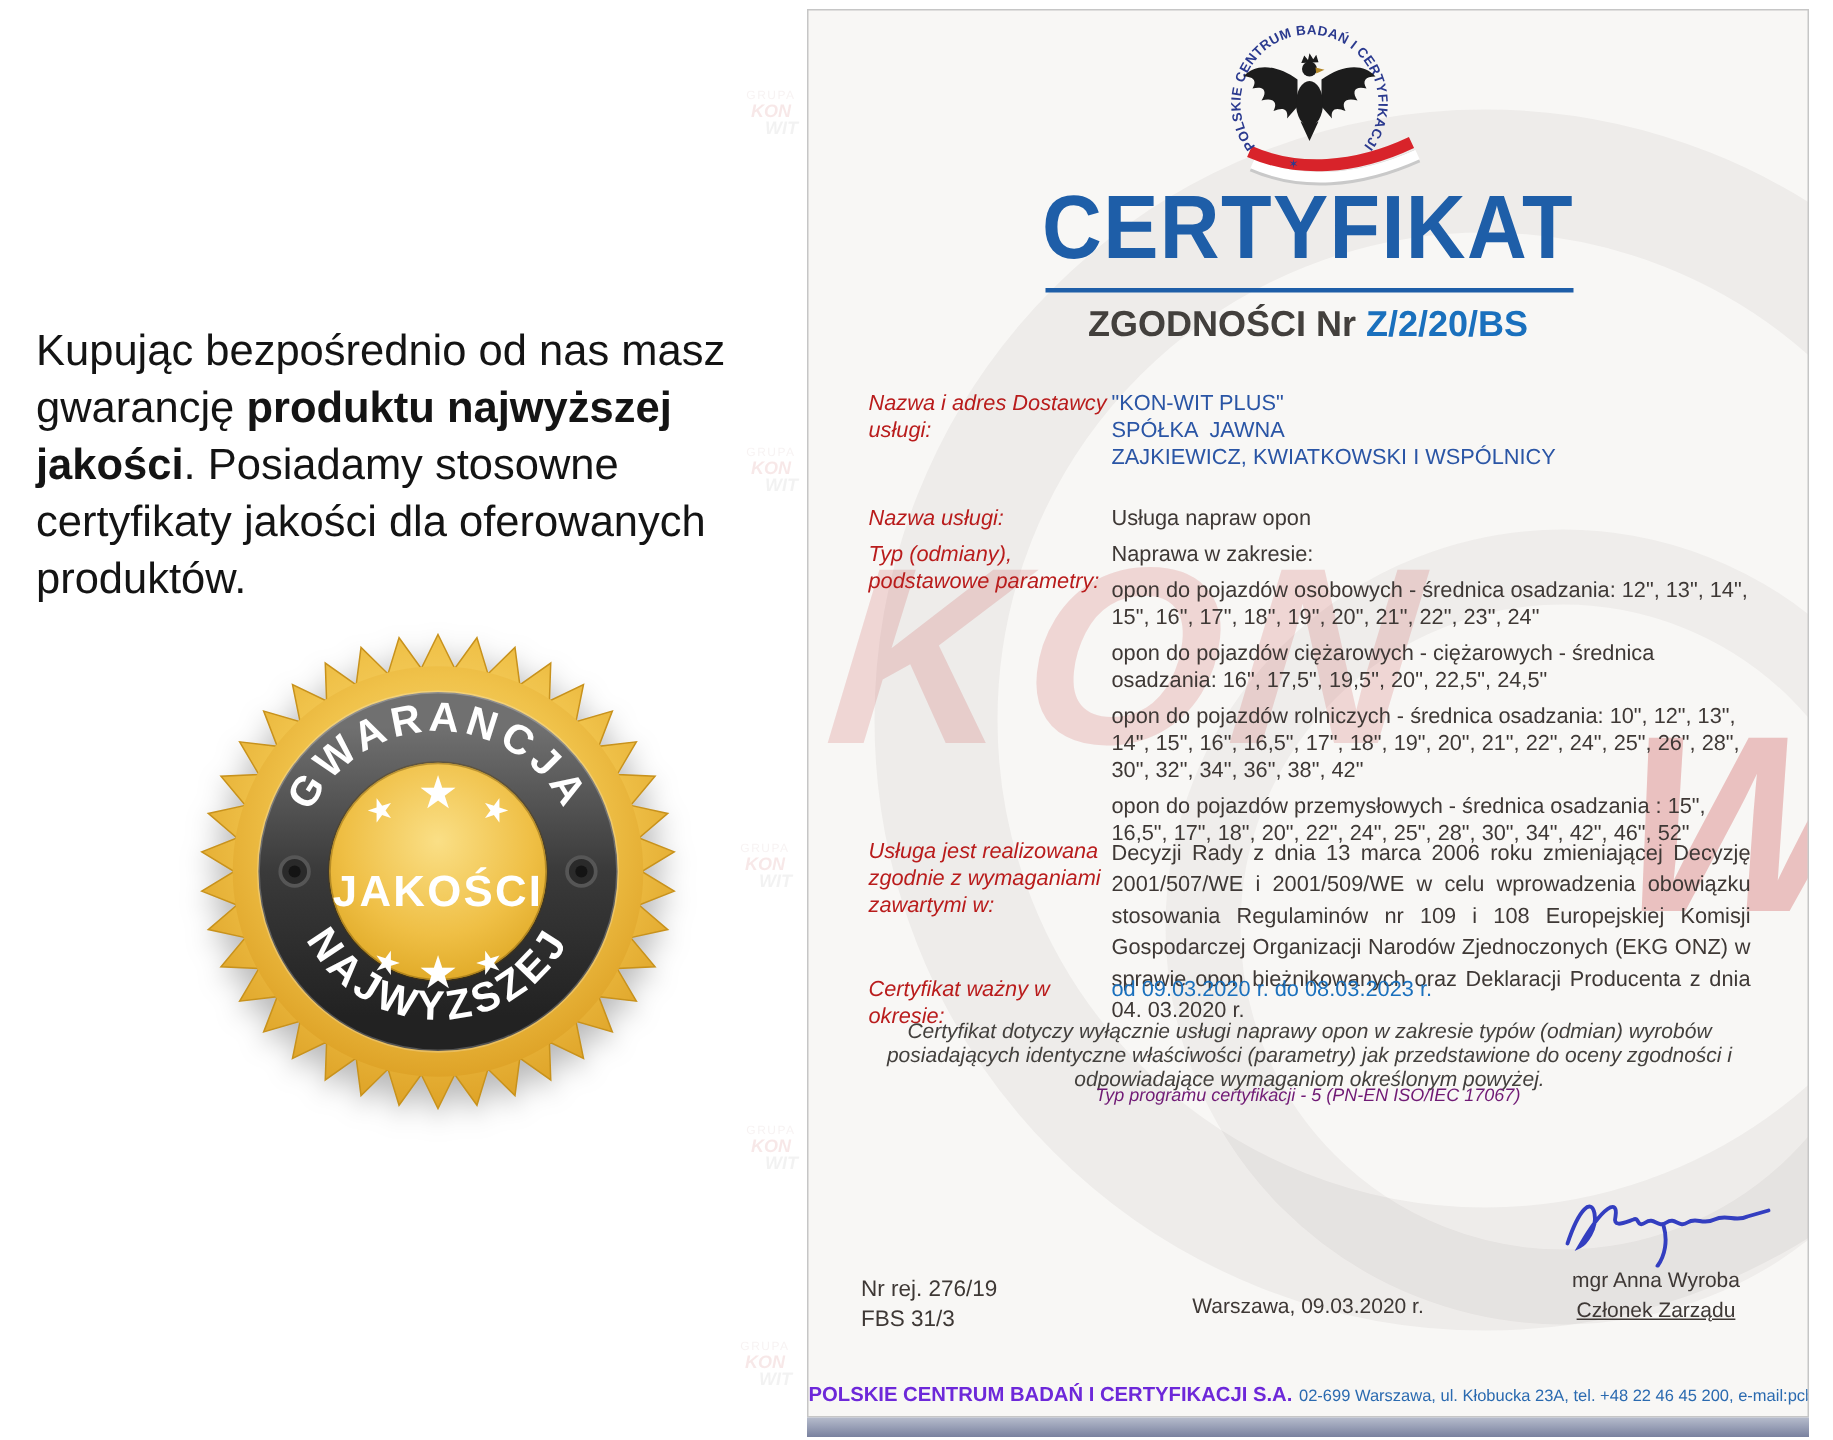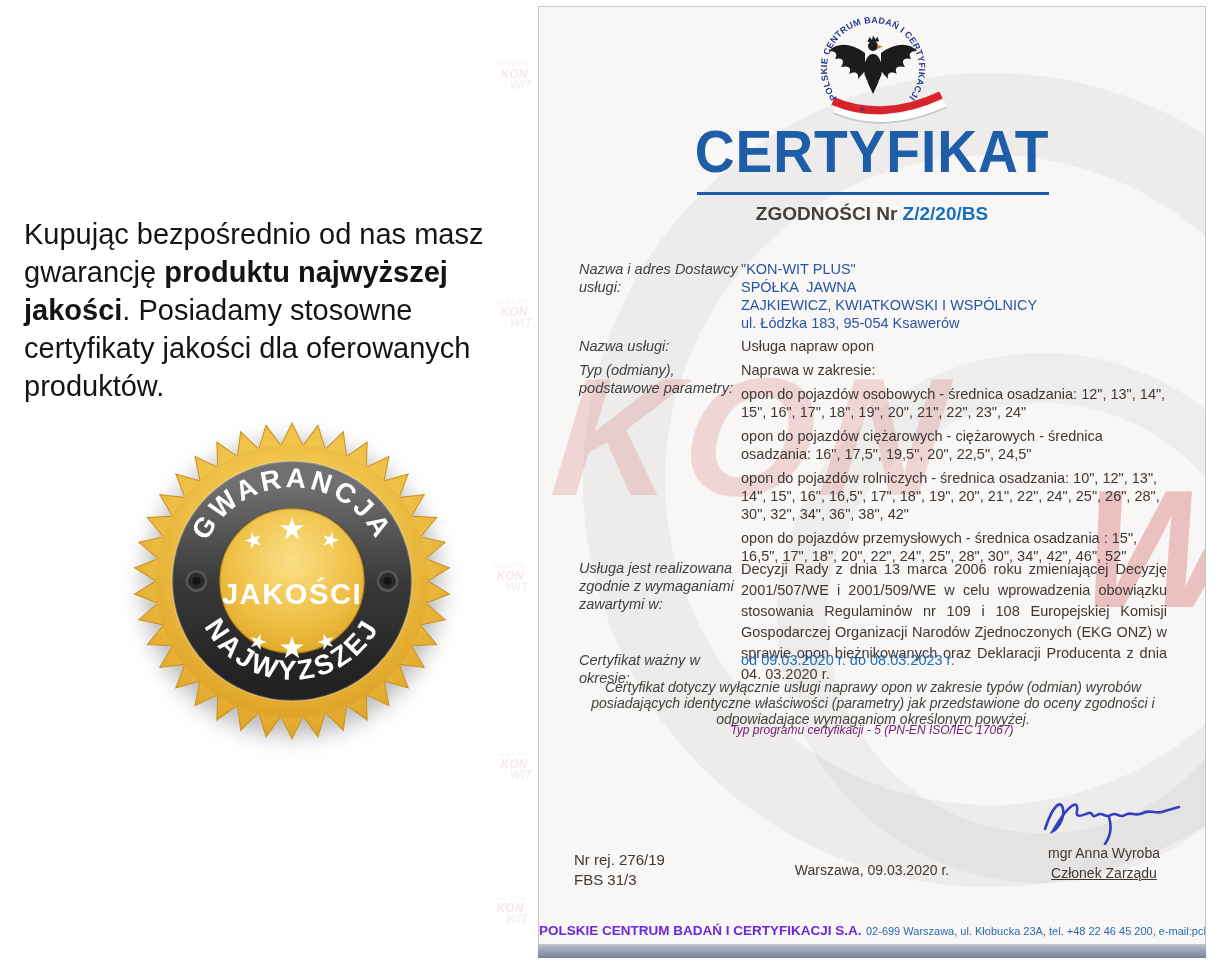--- a/index.html
+++ b/index.html
@@ -35,26 +35,26 @@
           font-style:italic;letter-spacing:8px;color:rgba(198,54,54,.17);transform:skewX(-6deg);}
   .wm-wit{position:absolute;left:542px;top:458px;font-size:168px;line-height:1;font-weight:bold;
           font-style:italic;letter-spacing:8px;color:rgba(198,54,54,.28);transform:skewX(-6deg);}
 
   .emblem{position:absolute;left:254px;top:4px;width:160px;height:114px;}
 
   .cert-title{position:absolute;left:0;top:110px;width:100%;text-align:center;
               font-size:60px;font-weight:bold;color:#1e5ea8;transform:scaleX(.92);letter-spacing:1px;}
   .cert-rule{position:absolute;left:158px;top:185px;width:352px;height:3px;background:#1e5ea8;}
   .cert-subtitle{position:absolute;left:0;top:196px;width:100%;text-align:center;
-                 font-size:19px;font-weight:bold;color:#43403d;}
+                 font-size:24px;font-weight:bold;color:#43403d;}
   .cert-subtitle .num{color:#1a70bd;}
 
   .row{position:absolute;left:40px;width:590px;display:flex;}
   .lbl{flex:none;width:162px;font-style:italic;font-size:14.5px;line-height:18px;
-       color:#404040;white-space:pre-line;}
+       color:#b91c1c;white-space:pre-line;}
   .val{width:426px;font-size:14.5px;line-height:18px;color:#3e3835;}
   .val.blue div{color:#2a55a5;white-space:pre-wrap;}
   .val p{margin:6px 0 0 0;}
   .val-just{line-height:21px;text-align:justify;}
   .blue-dates{color:#1a70bd;}
 
   .disclaimer{position:absolute;left:34px;top:672px;width:600px;text-align:center;
               font-style:italic;font-size:14px;line-height:16px;color:#43403d;}
   .program{position:absolute;left:0;top:716px;width:100%;text-align:center;
            font-style:italic;font-size:12px;color:#701a75;}
@@ -183,21 +183,20 @@
     <div class="cert-title">CERTYFIKAT</div>
     <div class="cert-rule"></div>
     <div class="cert-subtitle"><span>ZGODNOŚCI Nr</span>&nbsp;<span class="num">Z/2/20/BS</span></div>
 
     <div class="row" style="top:253px">
       <div class="lbl">Nazwa i adres Dostawcy usługi:</div>
       <div class="val blue">
         <div>"KON-WIT PLUS"</div>
         <div>SPÓŁKA  JAWNA</div>
         <div>ZAJKIEWICZ, KWIATKOWSKI I WSPÓLNICY</div>
-        <div>ul. Łódzka 183, 95-054 Ksawerów</div>
       </div>
     </div>
 
     <div class="row" style="top:330px">
       <div class="lbl">Nazwa usługi:</div>
       <div class="val">Usługa napraw opon</div>
     </div>
 
     <div class="row" style="top:354px">
       <div class="lbl">Typ (odmiany),

